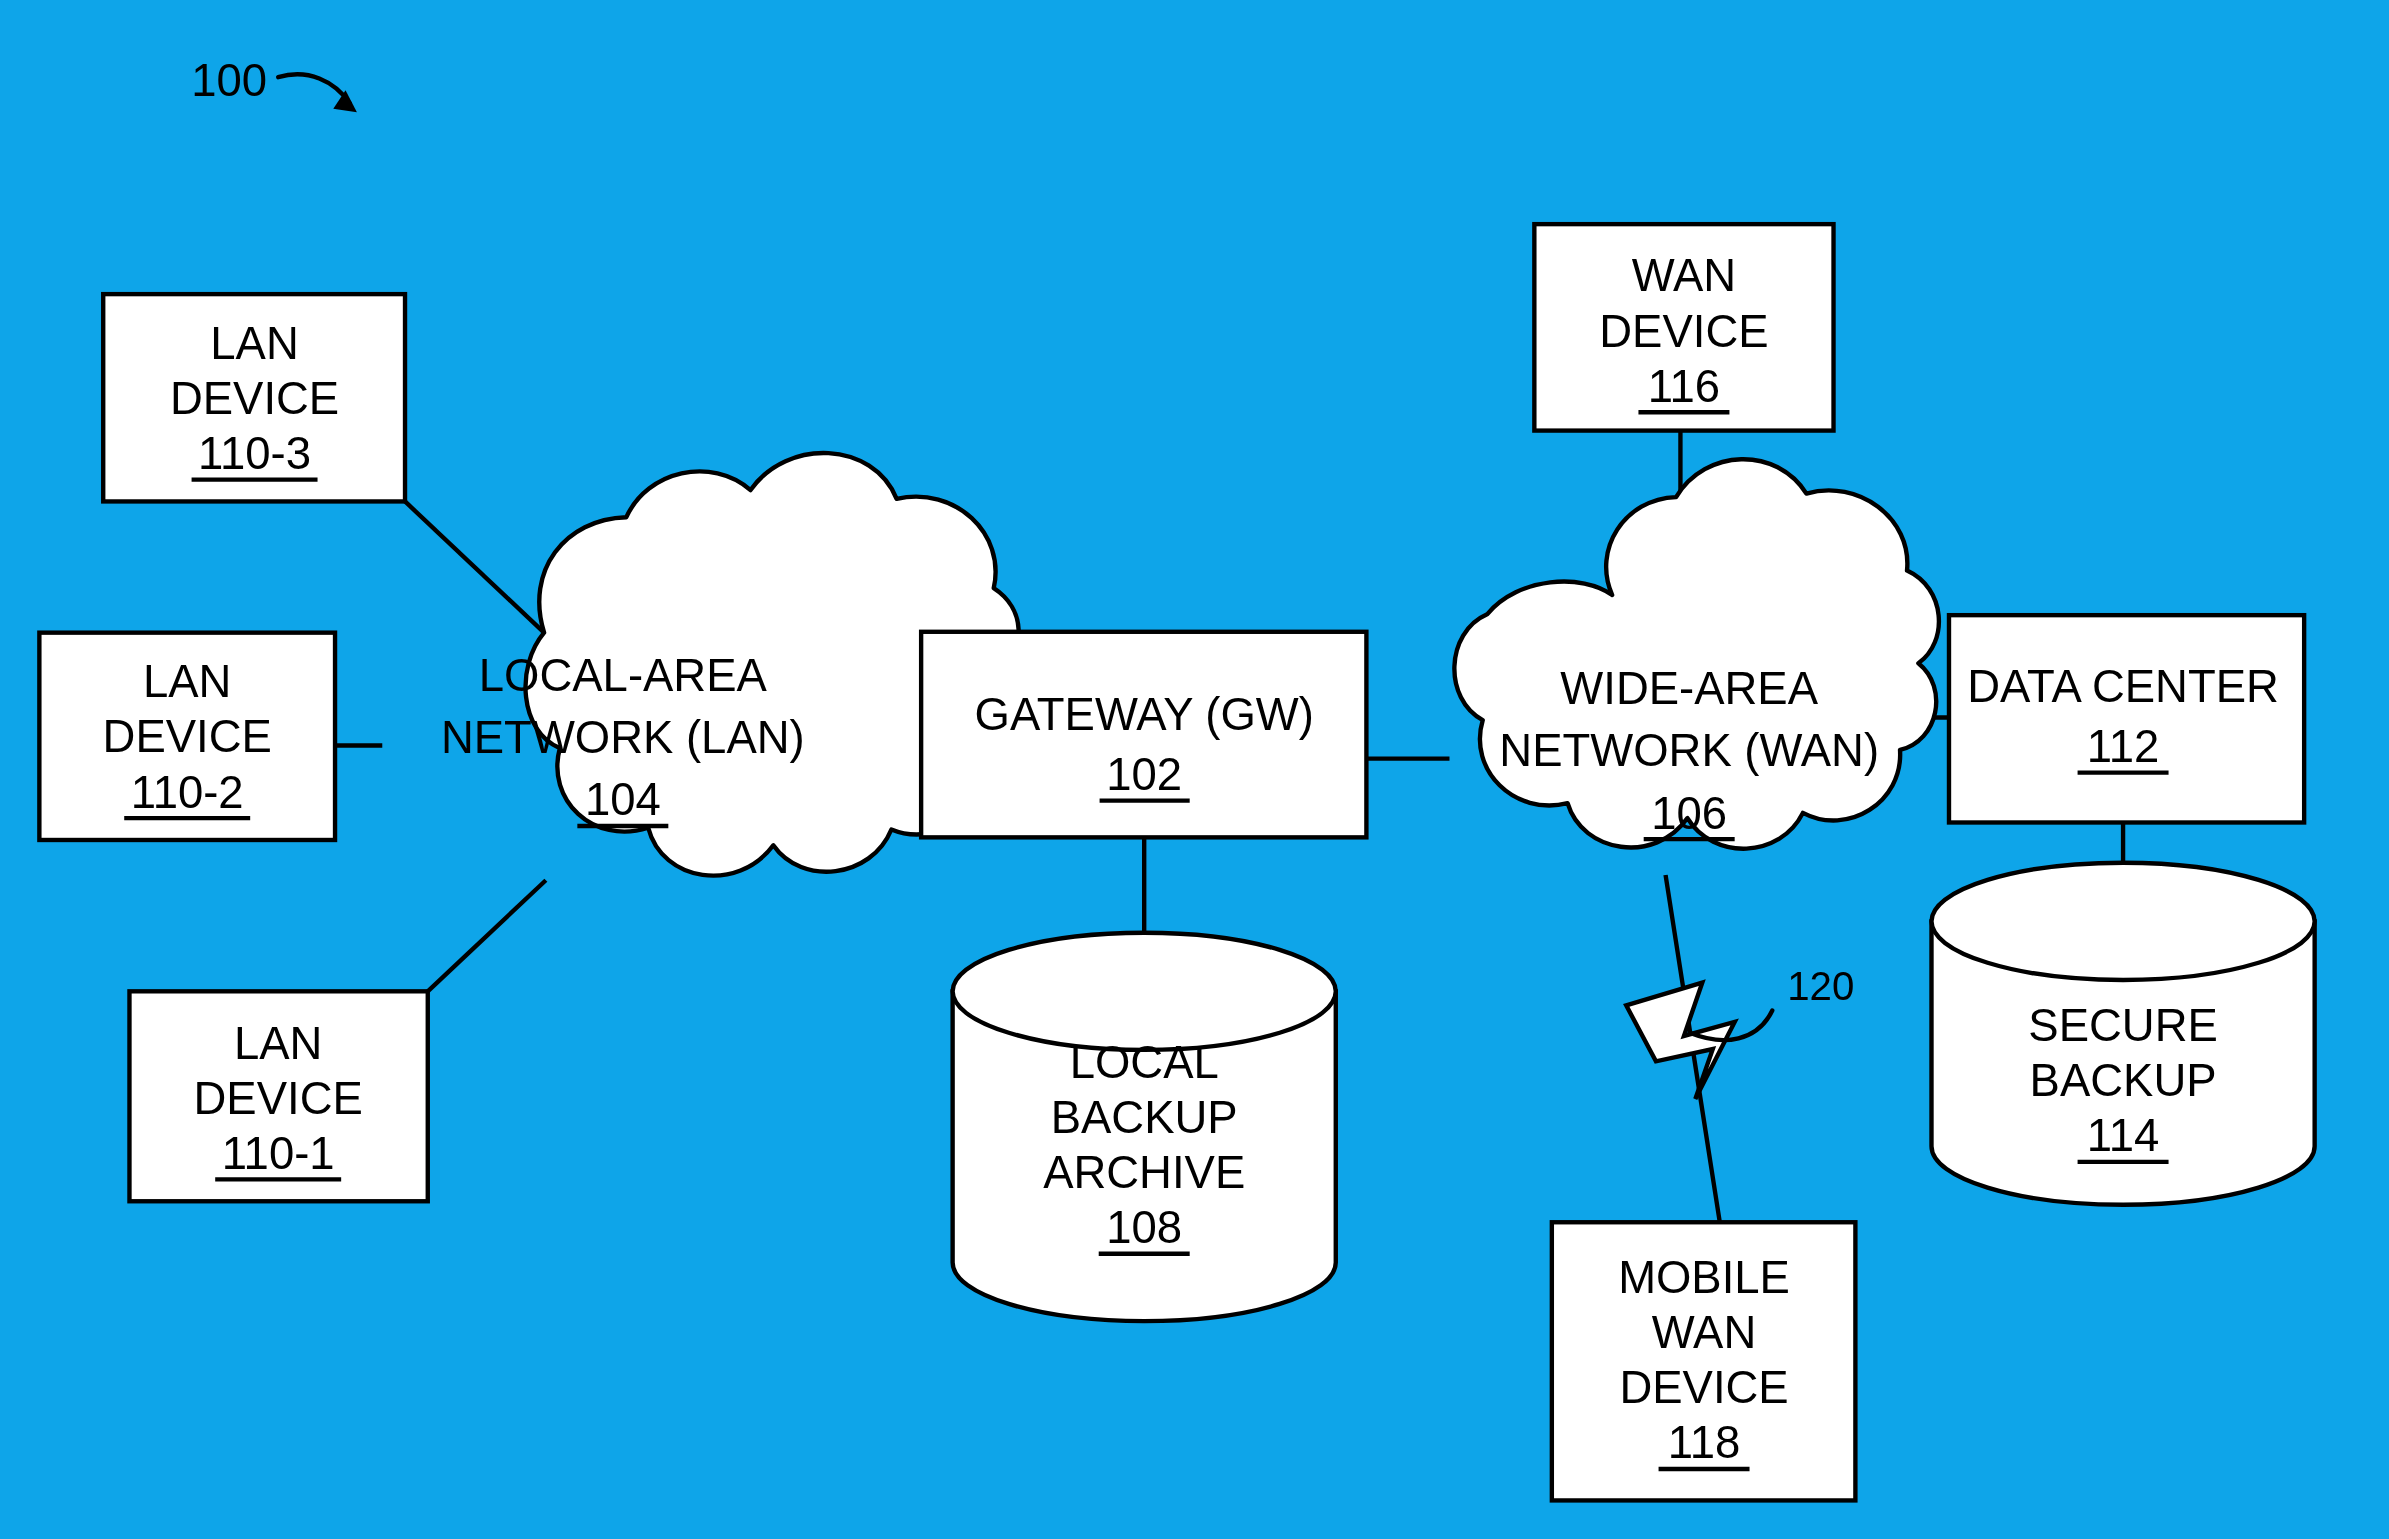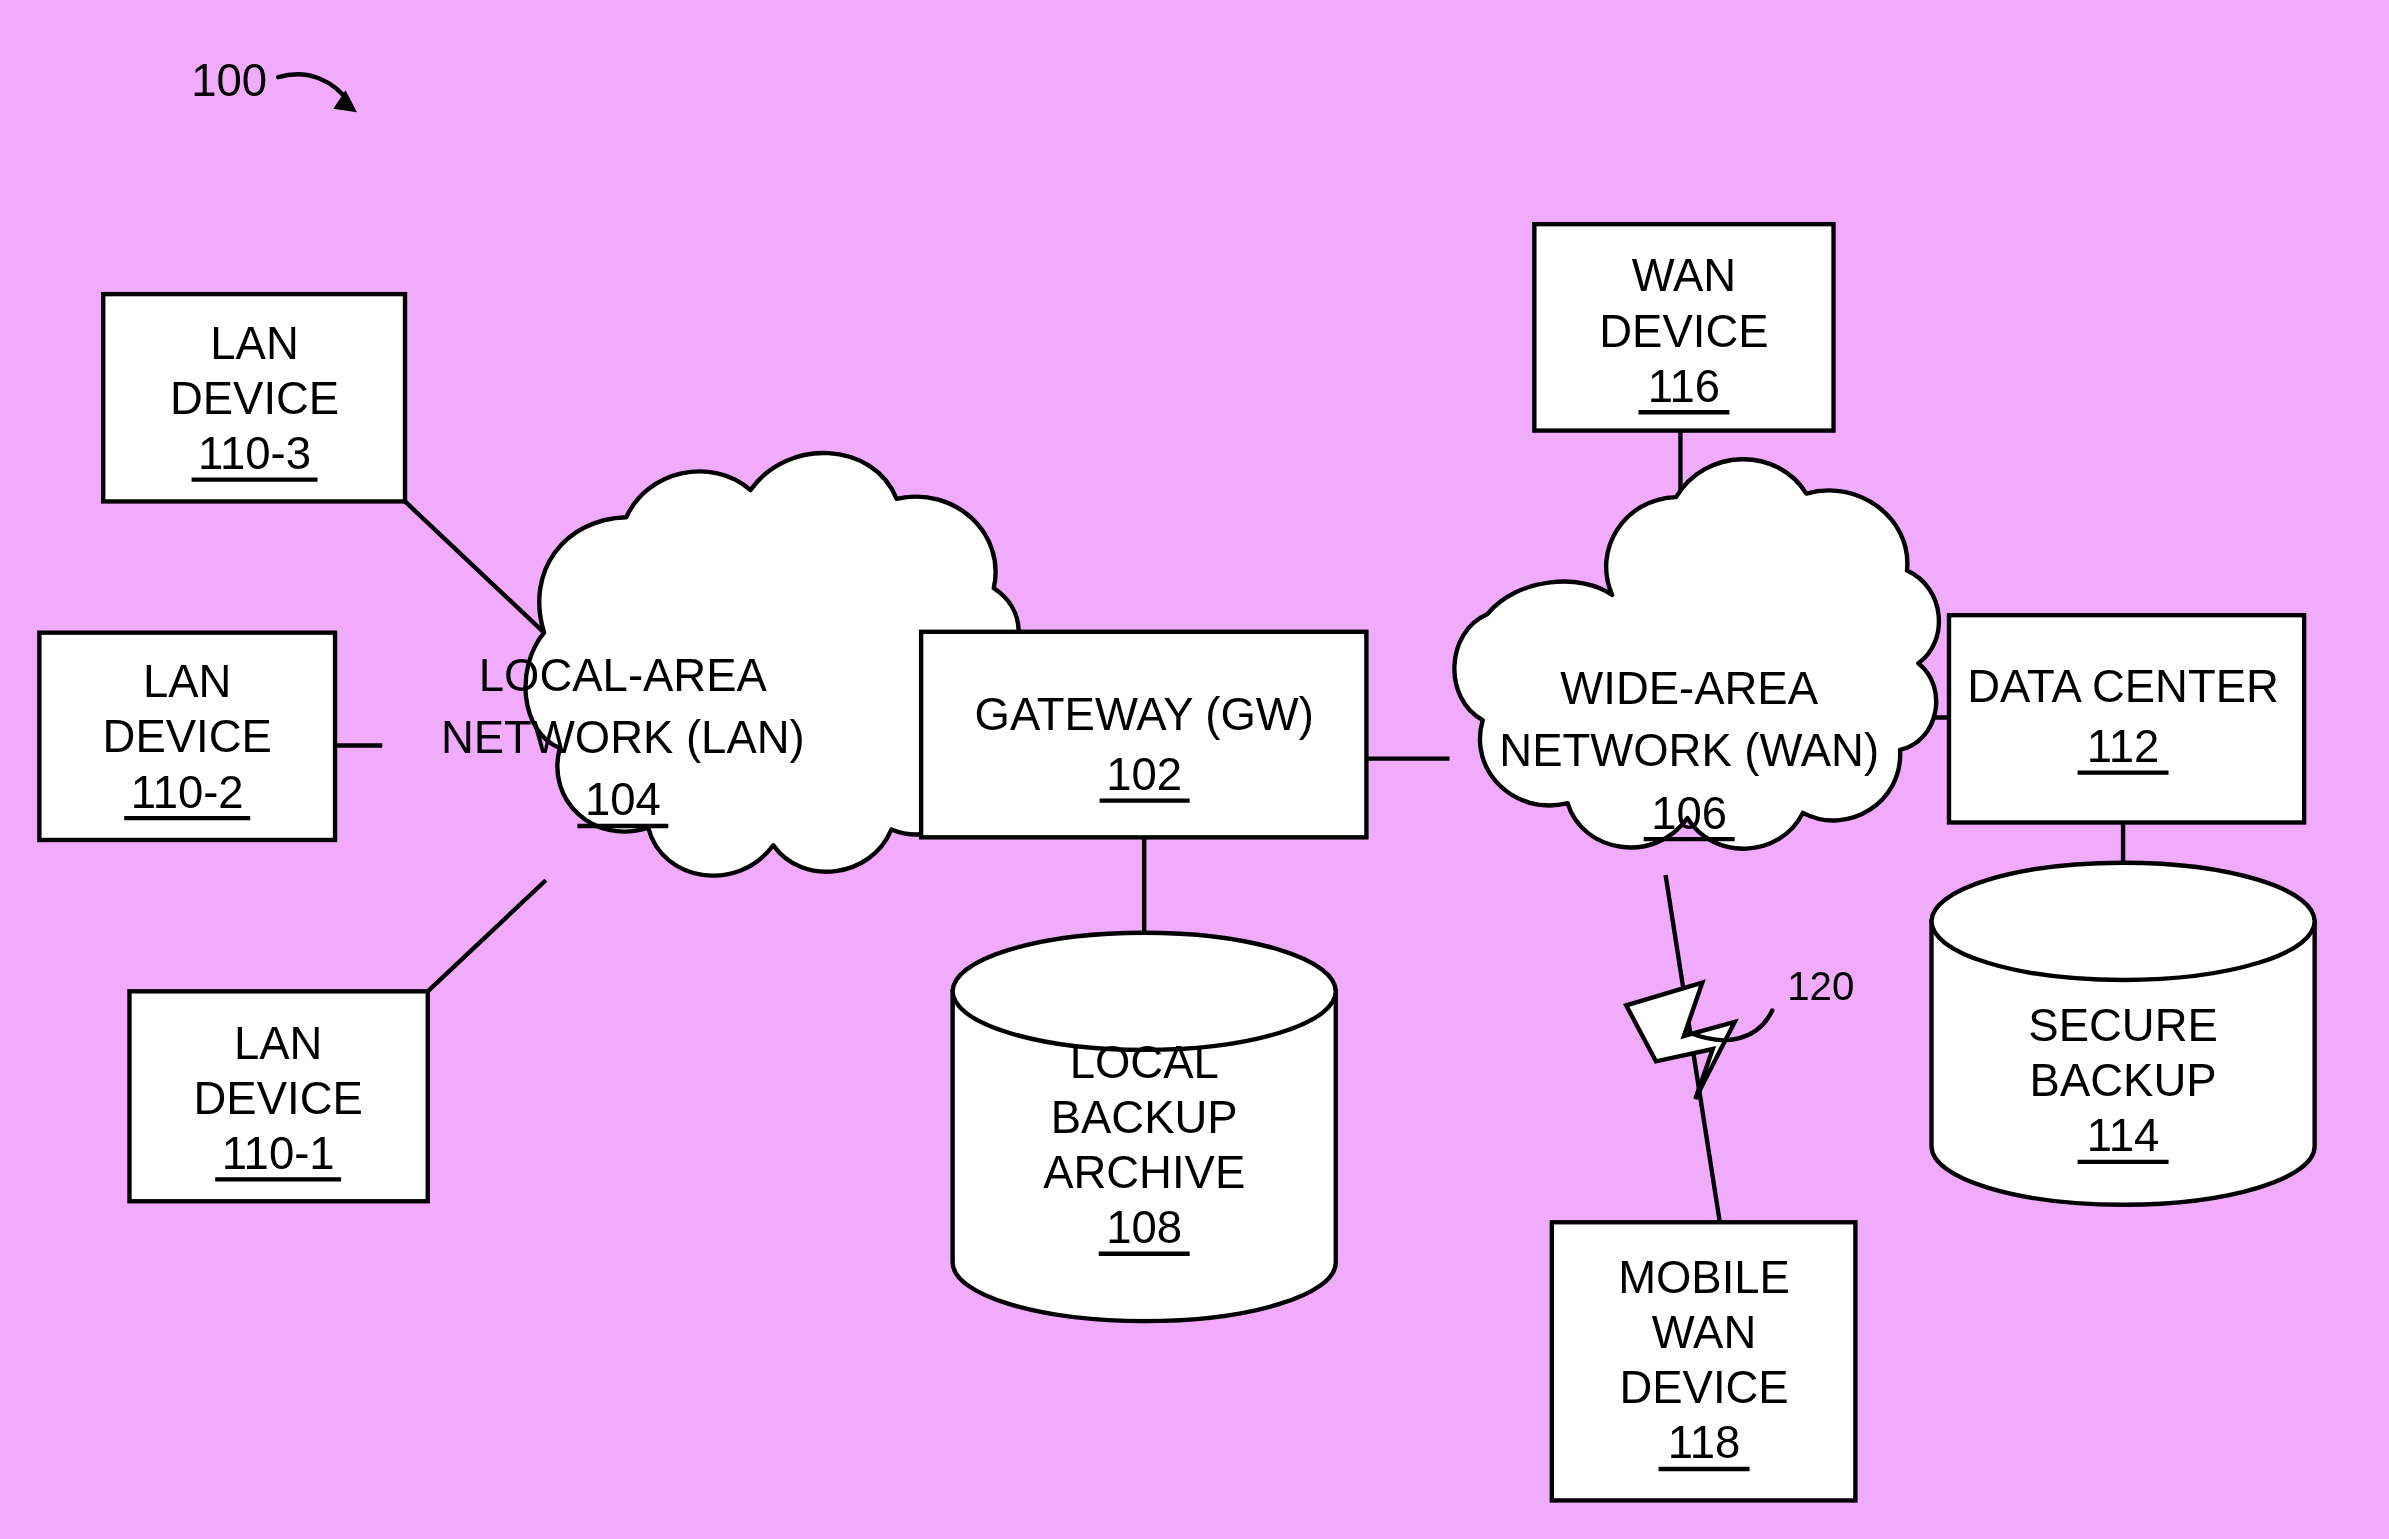--- a/index.html
+++ b/index.html
@@ -10,21 +10,21 @@
   body {
     width: 2389px;
     height: 1540px;
     font-family: "Liberation Sans", sans-serif;
     overflow: hidden;
   }
   #figure-root {
     position: relative;
     width: 2389px;
     height: 1540px;
-    background: #f0abfc;
+    background: #0ea5e9;
   }
   svg#diagram {
     display: block;
     width: 2389px;
     height: 1540px;
   }
   .node-shape {
     fill: #ffffff;
     stroke: #000000;
     stroke-width: 5;

